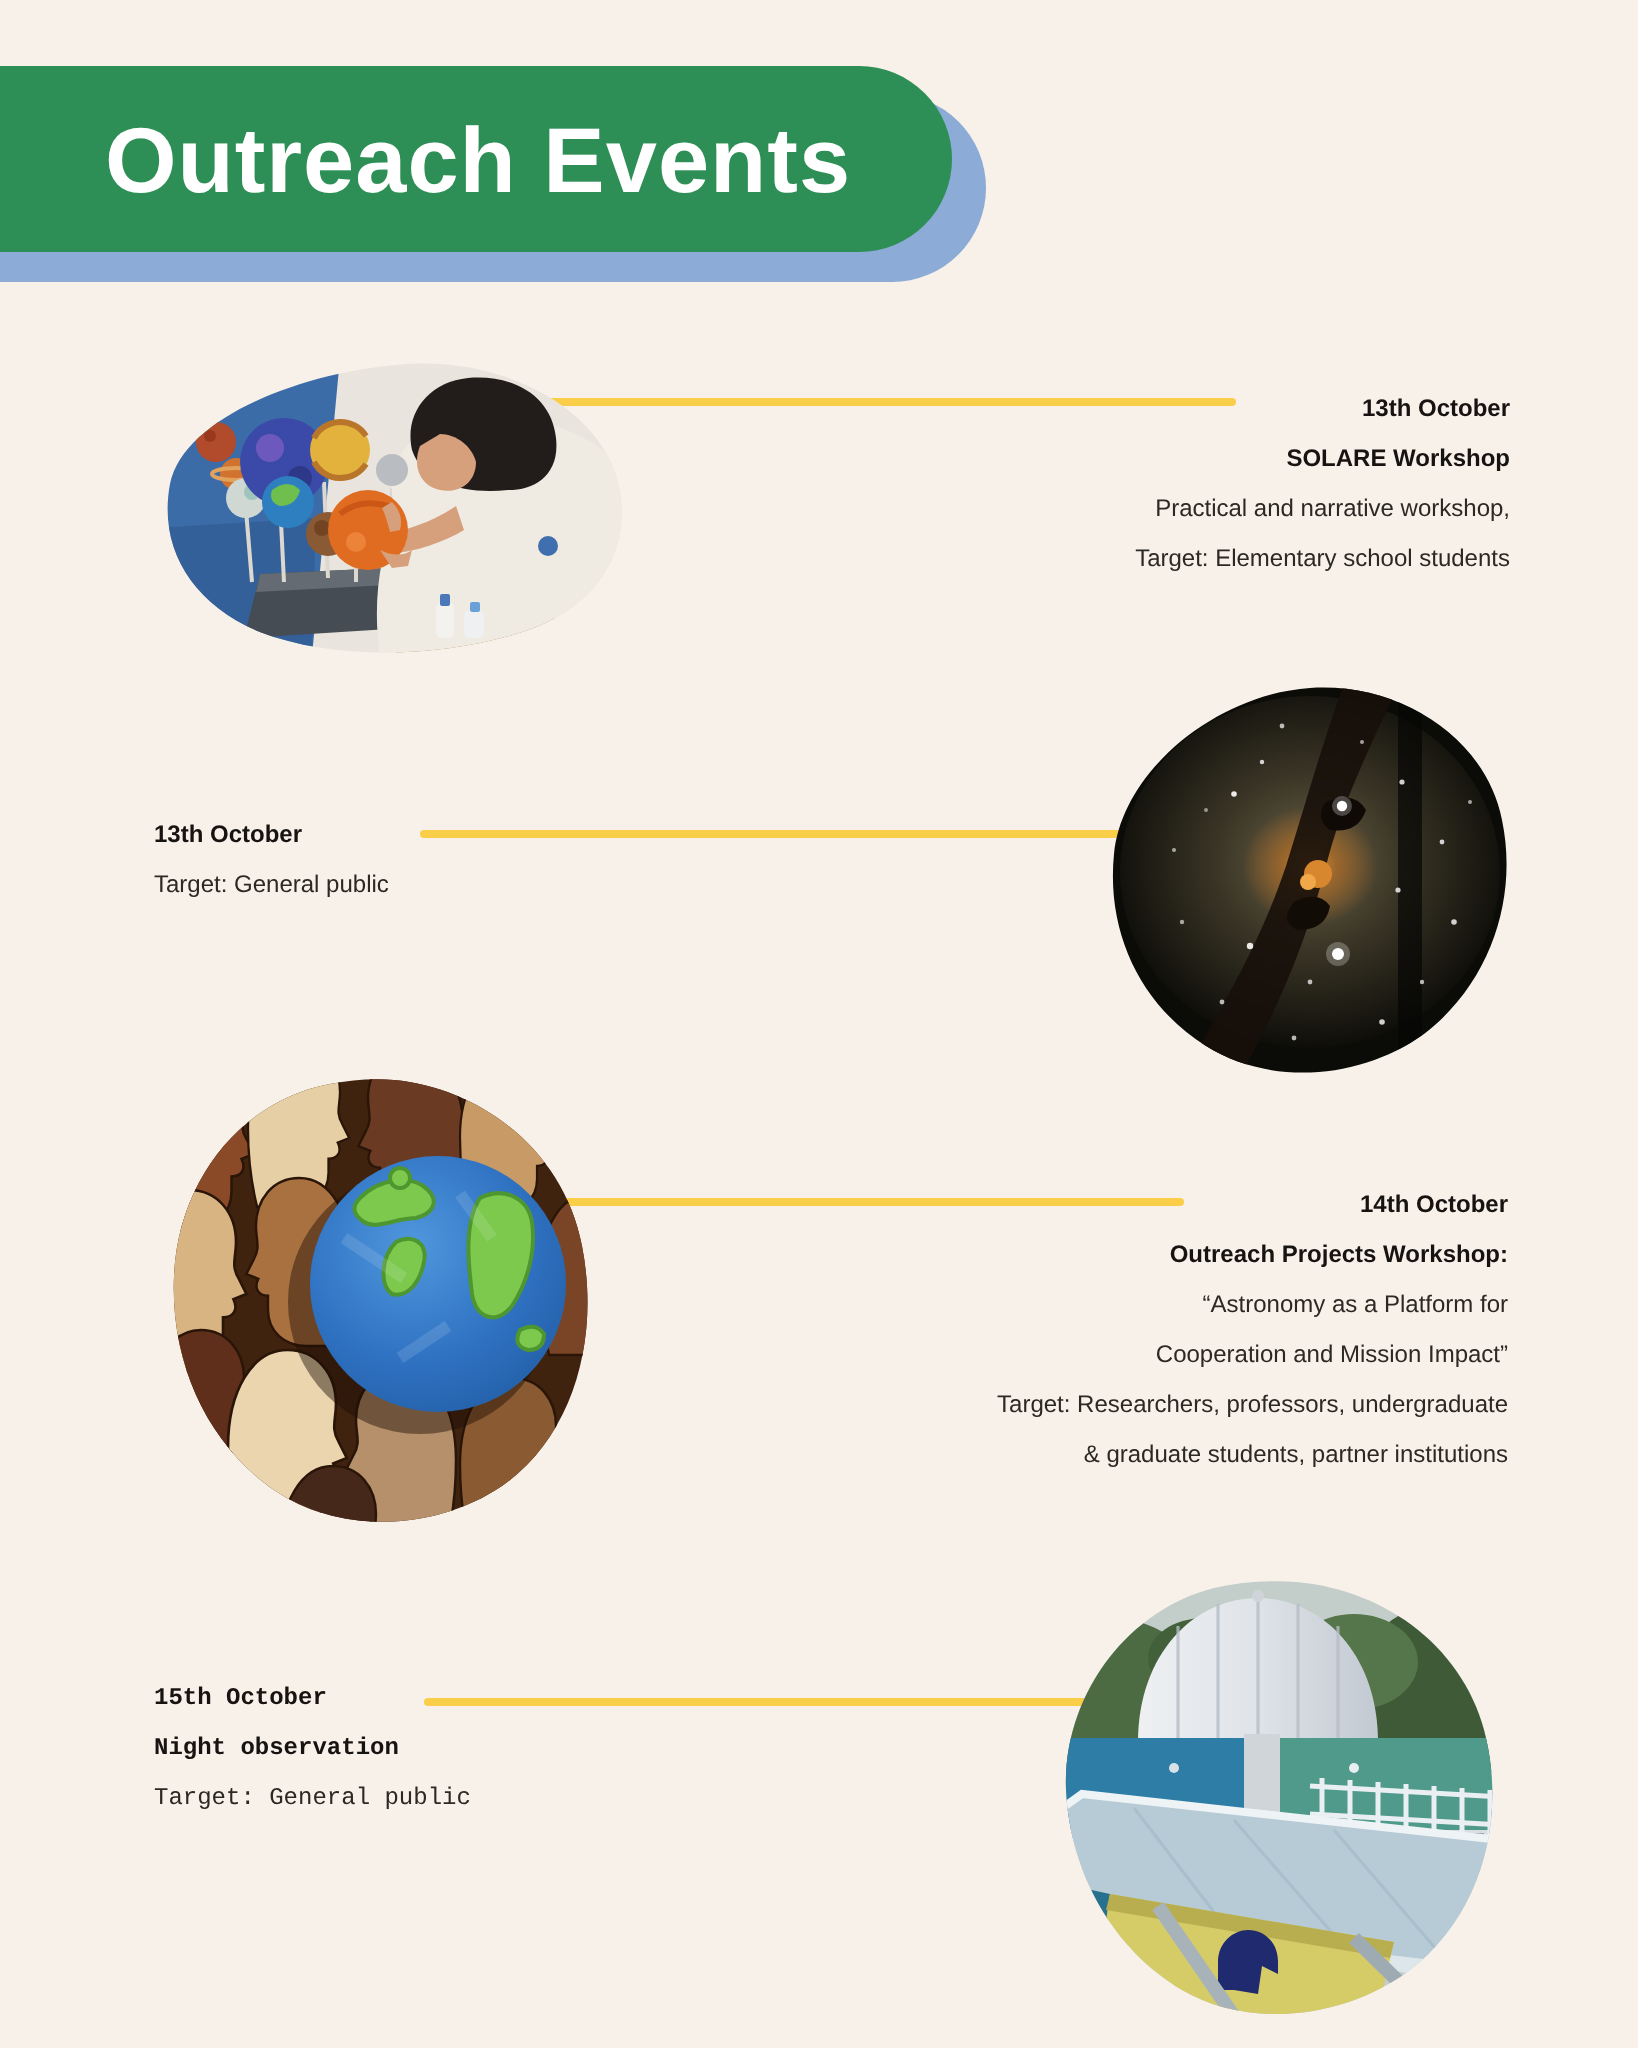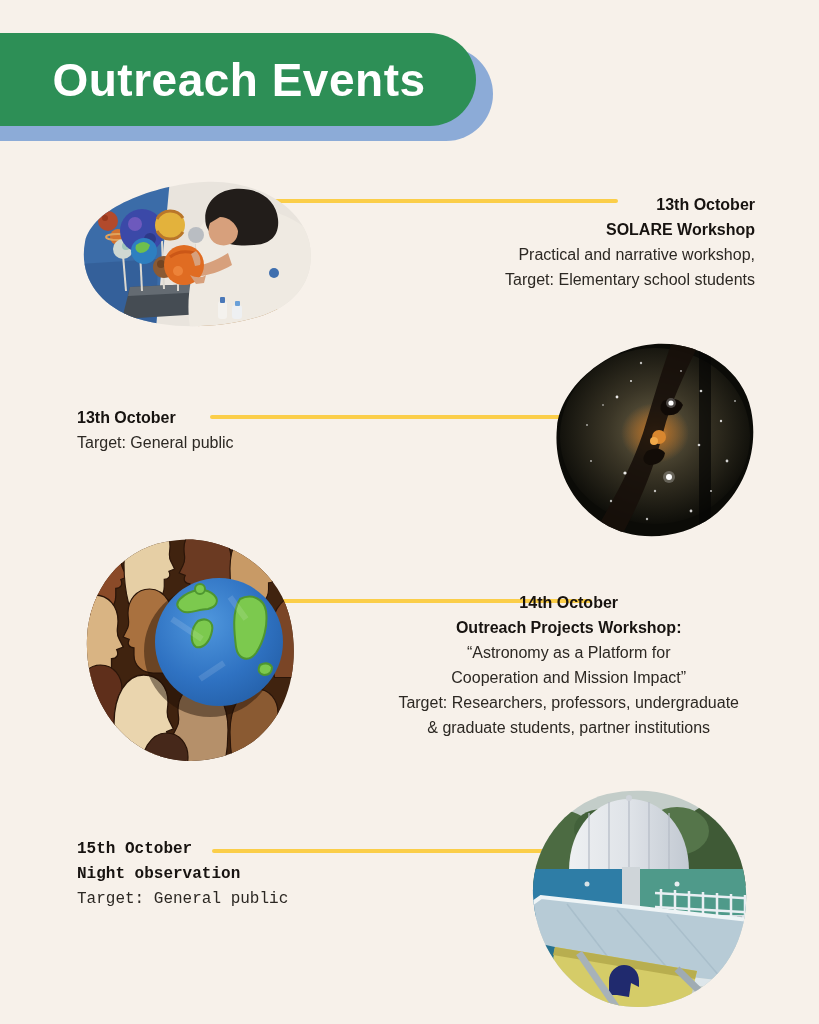--- a/index.html
+++ b/index.html
@@ -27,25 +27,25 @@
 
   
   .blob{position:absolute;z-index:2;}
   .blob svg{display:block;width:100%;height:100%;}
   .b1{left:78px;top:179px;width:238px;height:149px;}
   .b2{left:551px;top:341px;width:209px;height:201px;}
   .b3{left:80px;top:537px;width:221px;height:227px;}
   .b4{left:527px;top:789px;width:232px;height:225px;}
 
   
-  .etext{position:absolute;z-index:3;font-size:16px;line-height:25px;color:var(--text);}
+  .etext{position:absolute;z-index:3;font-size:12px;line-height:25px;color:var(--text);}
   .etext .b{font-weight:700;color:var(--text-bold);}
   .t1{right:64px;top:192px;text-align:right;}
   .t2{left:77px;top:405px;text-align:left;}
-  .t3{right:80px;top:590px;text-align:center;}
+  .t3{right:65px;top:590px;text-align:right;}
   .t4{left:77px;top:837px;text-align:left;font-family:Liberation Mono, monospace;}
 </style>
 </head>
 <body>
 
 <div class="page">
 
   <div class="banner-shadow"></div>
   <div class="banner">
     <h1>Outreach Events</h1>

